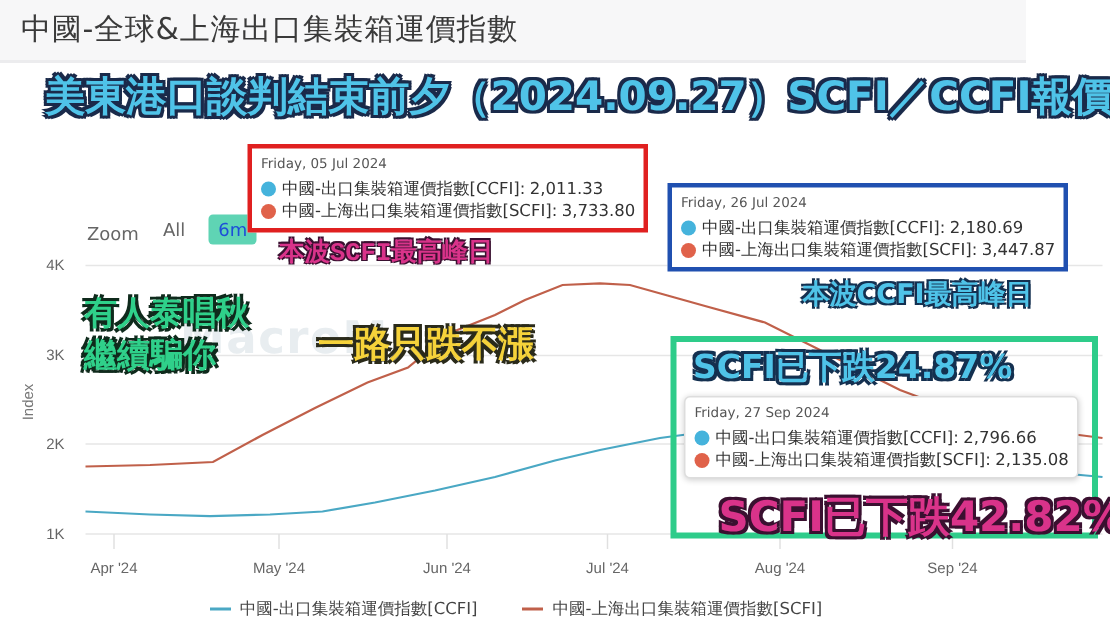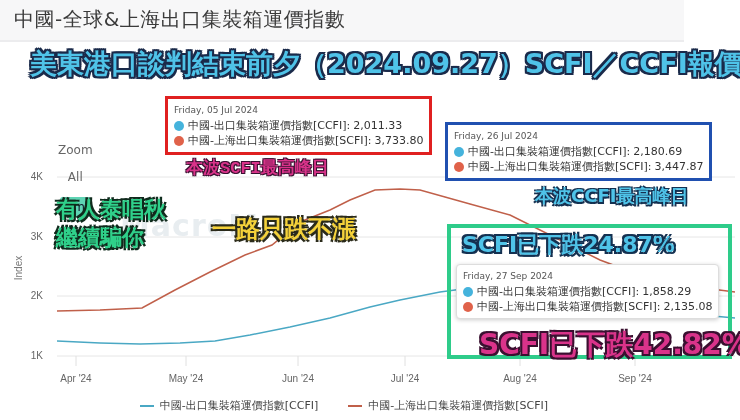--- a/index.html
+++ b/index.html
@@ -6,23 +6,23 @@
   html, body { width: 740px; height: 420px; overflow: hidden; background: #ffffff; }
   body { position: relative; font-family: "DejaVu Sans", "Liberation Sans", sans-serif; color: #333; }
 
   .topbar { position: absolute; left: 0; top: 0; width: 684px; height: 42px; background: #f7f7f8; border-bottom: 2px solid #ececee; }
   .topbar .title { position: absolute; left: 14px; top: 6px; font-size: 20px; color: #3a3a3a; letter-spacing: 0.5px; }
 
   .overlay-text { position: absolute; font-weight: 900; white-space: nowrap; font-family: "DejaVu Sans", sans-serif; }
   .headline { left: 30px; top: 46px; font-size: 27px; color: #4fc3e8;
     text-shadow: -2px -2px 0 #1a2a4a, 2px -2px 0 #1a2a4a, -2px 2px 0 #1a2a4a, 2px 2px 0 #1a2a4a, 0 2px 0 #1a2a4a, 0 -2px 0 #1a2a4a, 2px 0 0 #1a2a4a, -2px 0 0 #1a2a4a; }
 
-  .range { position: absolute; left: 58px; top: 143px; display: flex; align-items: center; gap: 10px; font-size: 12px; color: #666; flex-direction: column; }
+  .range { position: absolute; left: 58px; top: 143px; display: flex; align-items: flex-end; gap: 10px; font-size: 12px; color: #666; }
   .range .btn { padding: 3px 6px; border-radius: 3px; }
-  .range .btn.active { background: #5fd4b4; color: #0f172a; }
+  .range .btn.active { background: #5fd4b4; color: #1d4ed8; }
 
   .chart-svg { position: absolute; left: 0; top: 0; }
 
   .tooltip { position: absolute; background: #fff; font-size: 11px; color: #333; padding: 4px 6px; line-height: 15px; }
   .tooltip .date { font-size: 9px; color: #555; }
   .tooltip .row { display: flex; align-items: center; white-space: nowrap; }
   .tooltip .dot { width: 10px; height: 10px; border-radius: 50%; margin-right: 4px; display: inline-block; }
   .tooltip .val { font-weight: normal; margin-left: 3px; }
 
   .tt-red { left: 165px; top: 96px; border: 3px solid #e02020; }
@@ -142,21 +142,21 @@
 
 <div class="greenbox"></div>
 
 <div class="overlay-text bigcyan" style="left:462px; top:230px;">SCFI已下跌24.87%</div>
 
 <div class="tooltip tt-grey">
   <div class="date">Friday, 27 Sep 2024</div>
   <div class="row">
     <span class="dot" style="background:#45b3dc"></span>
     <span>中國-出口集裝箱運價指數[CCFI]:</span>
-    <span class="val">1,858.29</span>
+    <span class="val">2,796.66</span>
   </div>
   <div class="row">
     <span class="dot" style="background:#e0624a"></span>
     <span>中國-上海出口集裝箱運價指數[SCFI]:</span>
     <span class="val">2,135.08</span>
   </div>
 </div>
 
 <div class="overlay-text bigpink" style="left:467px; top:326px;">SCFI已下跌42.82%</div>
 

